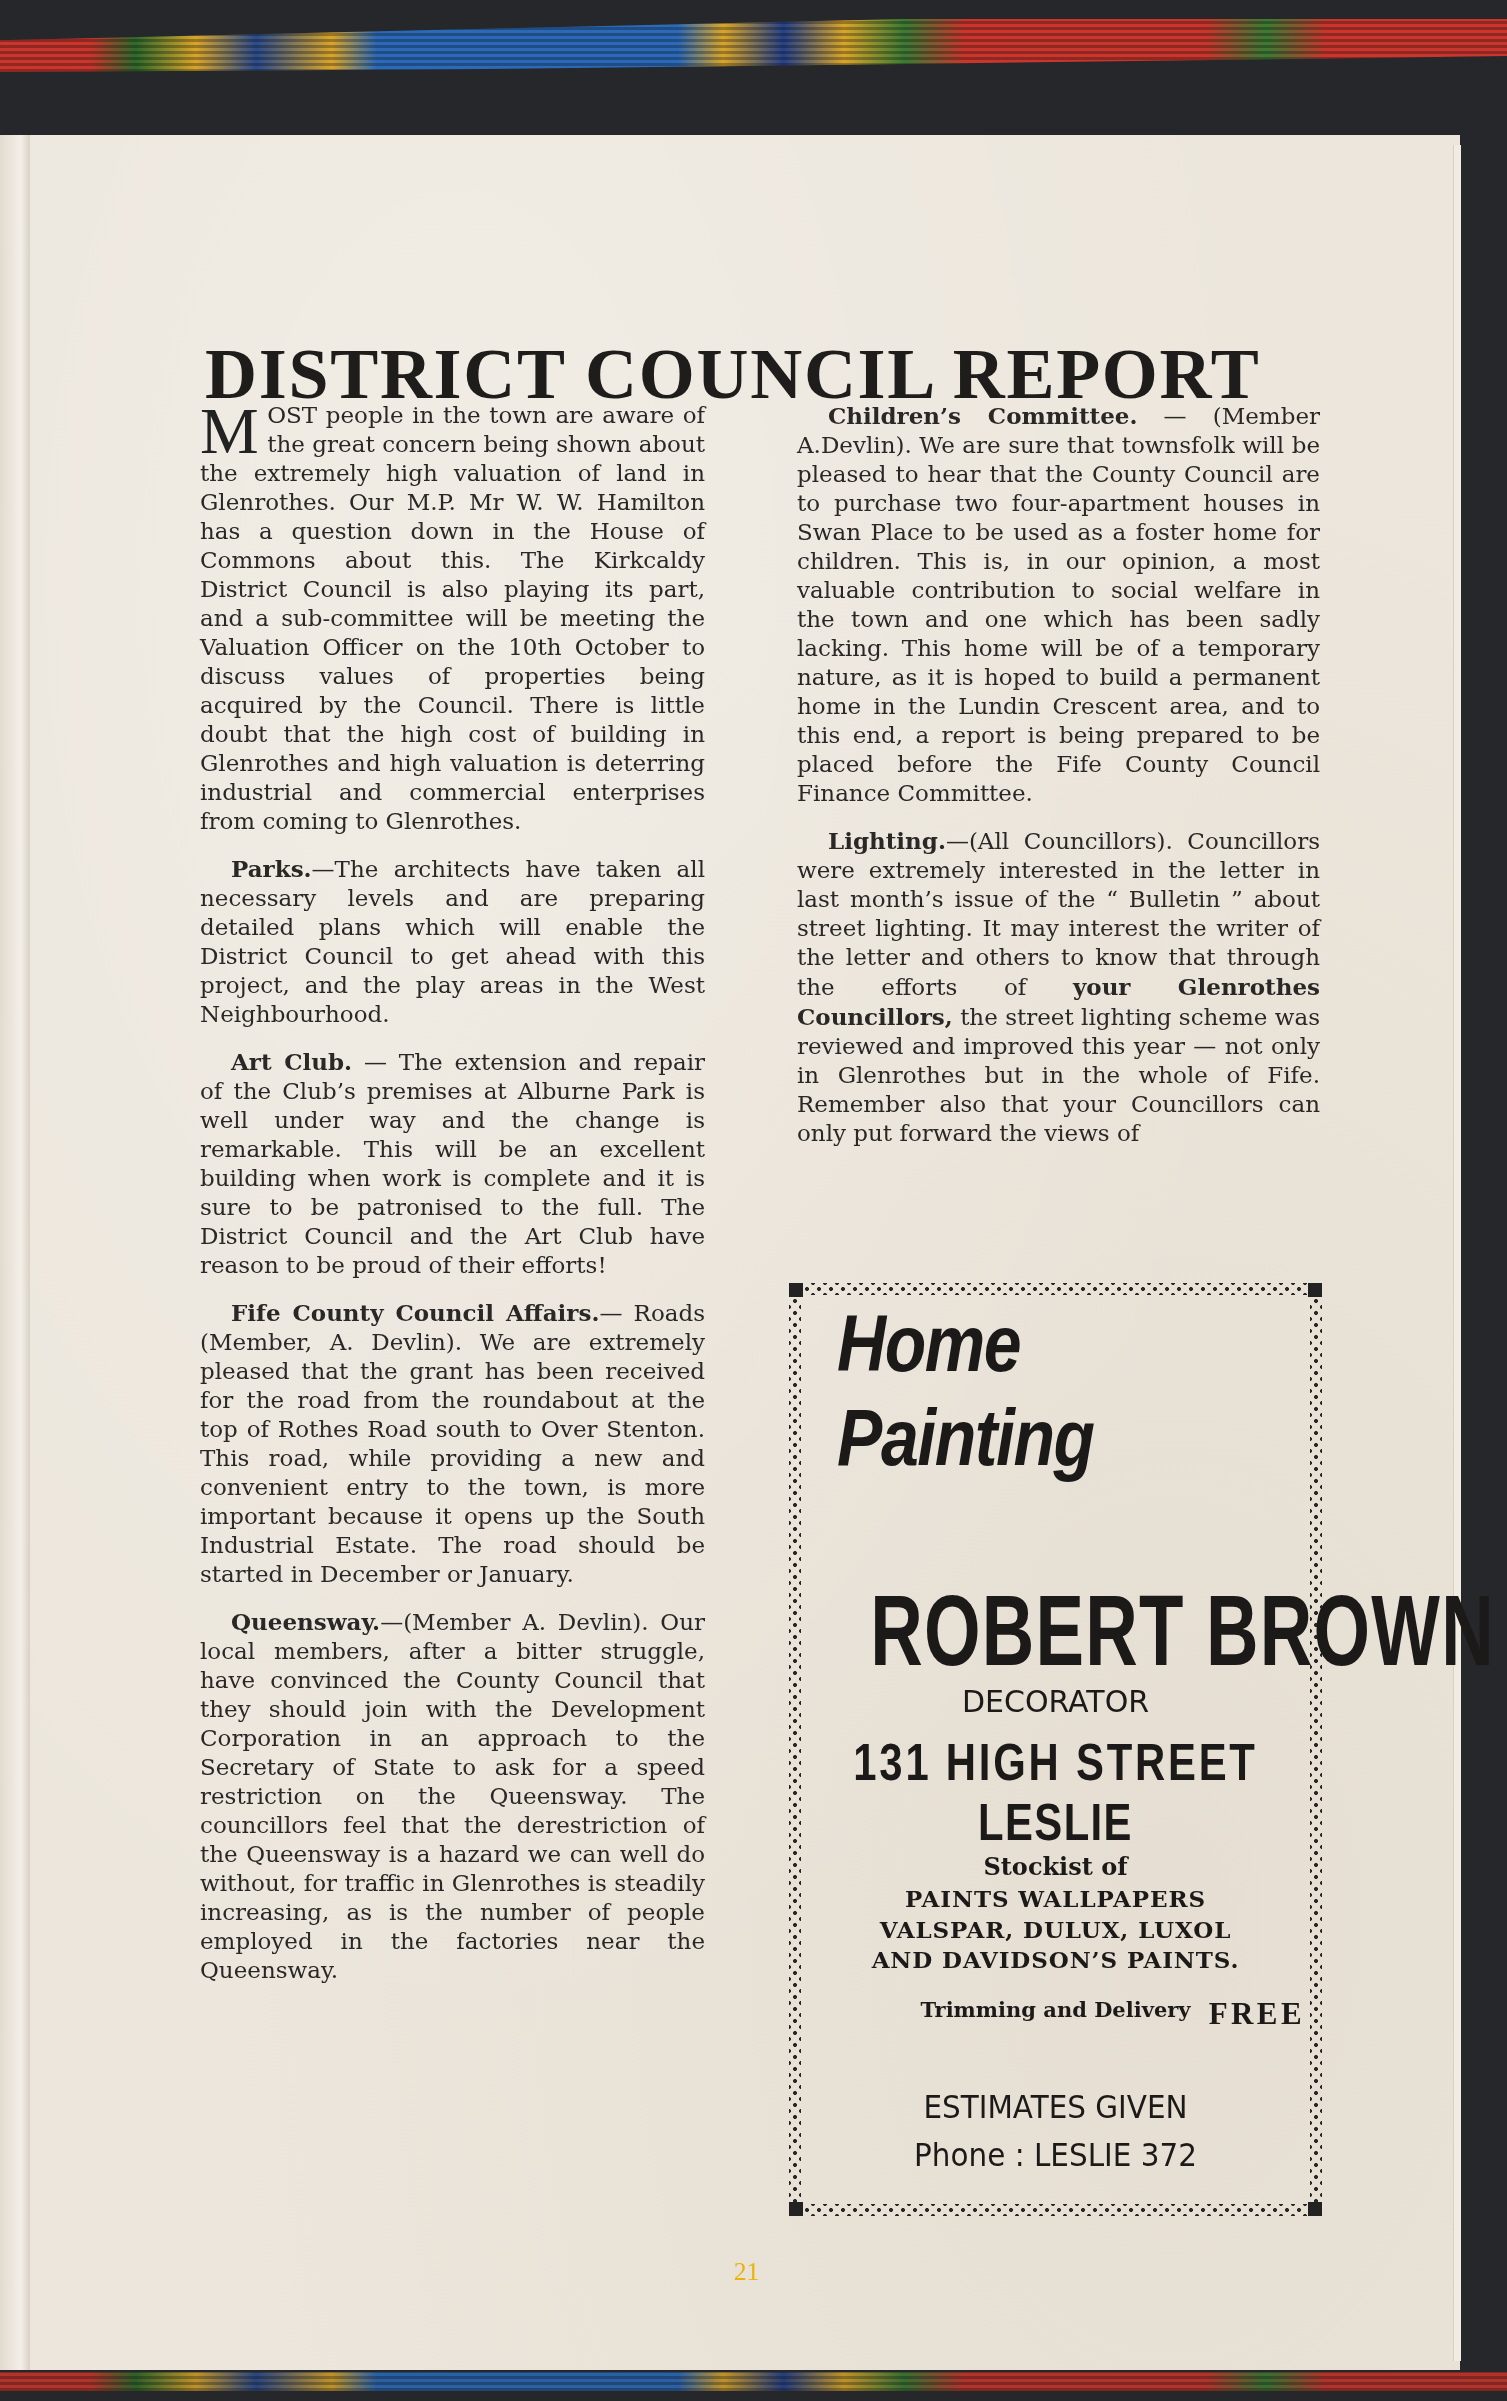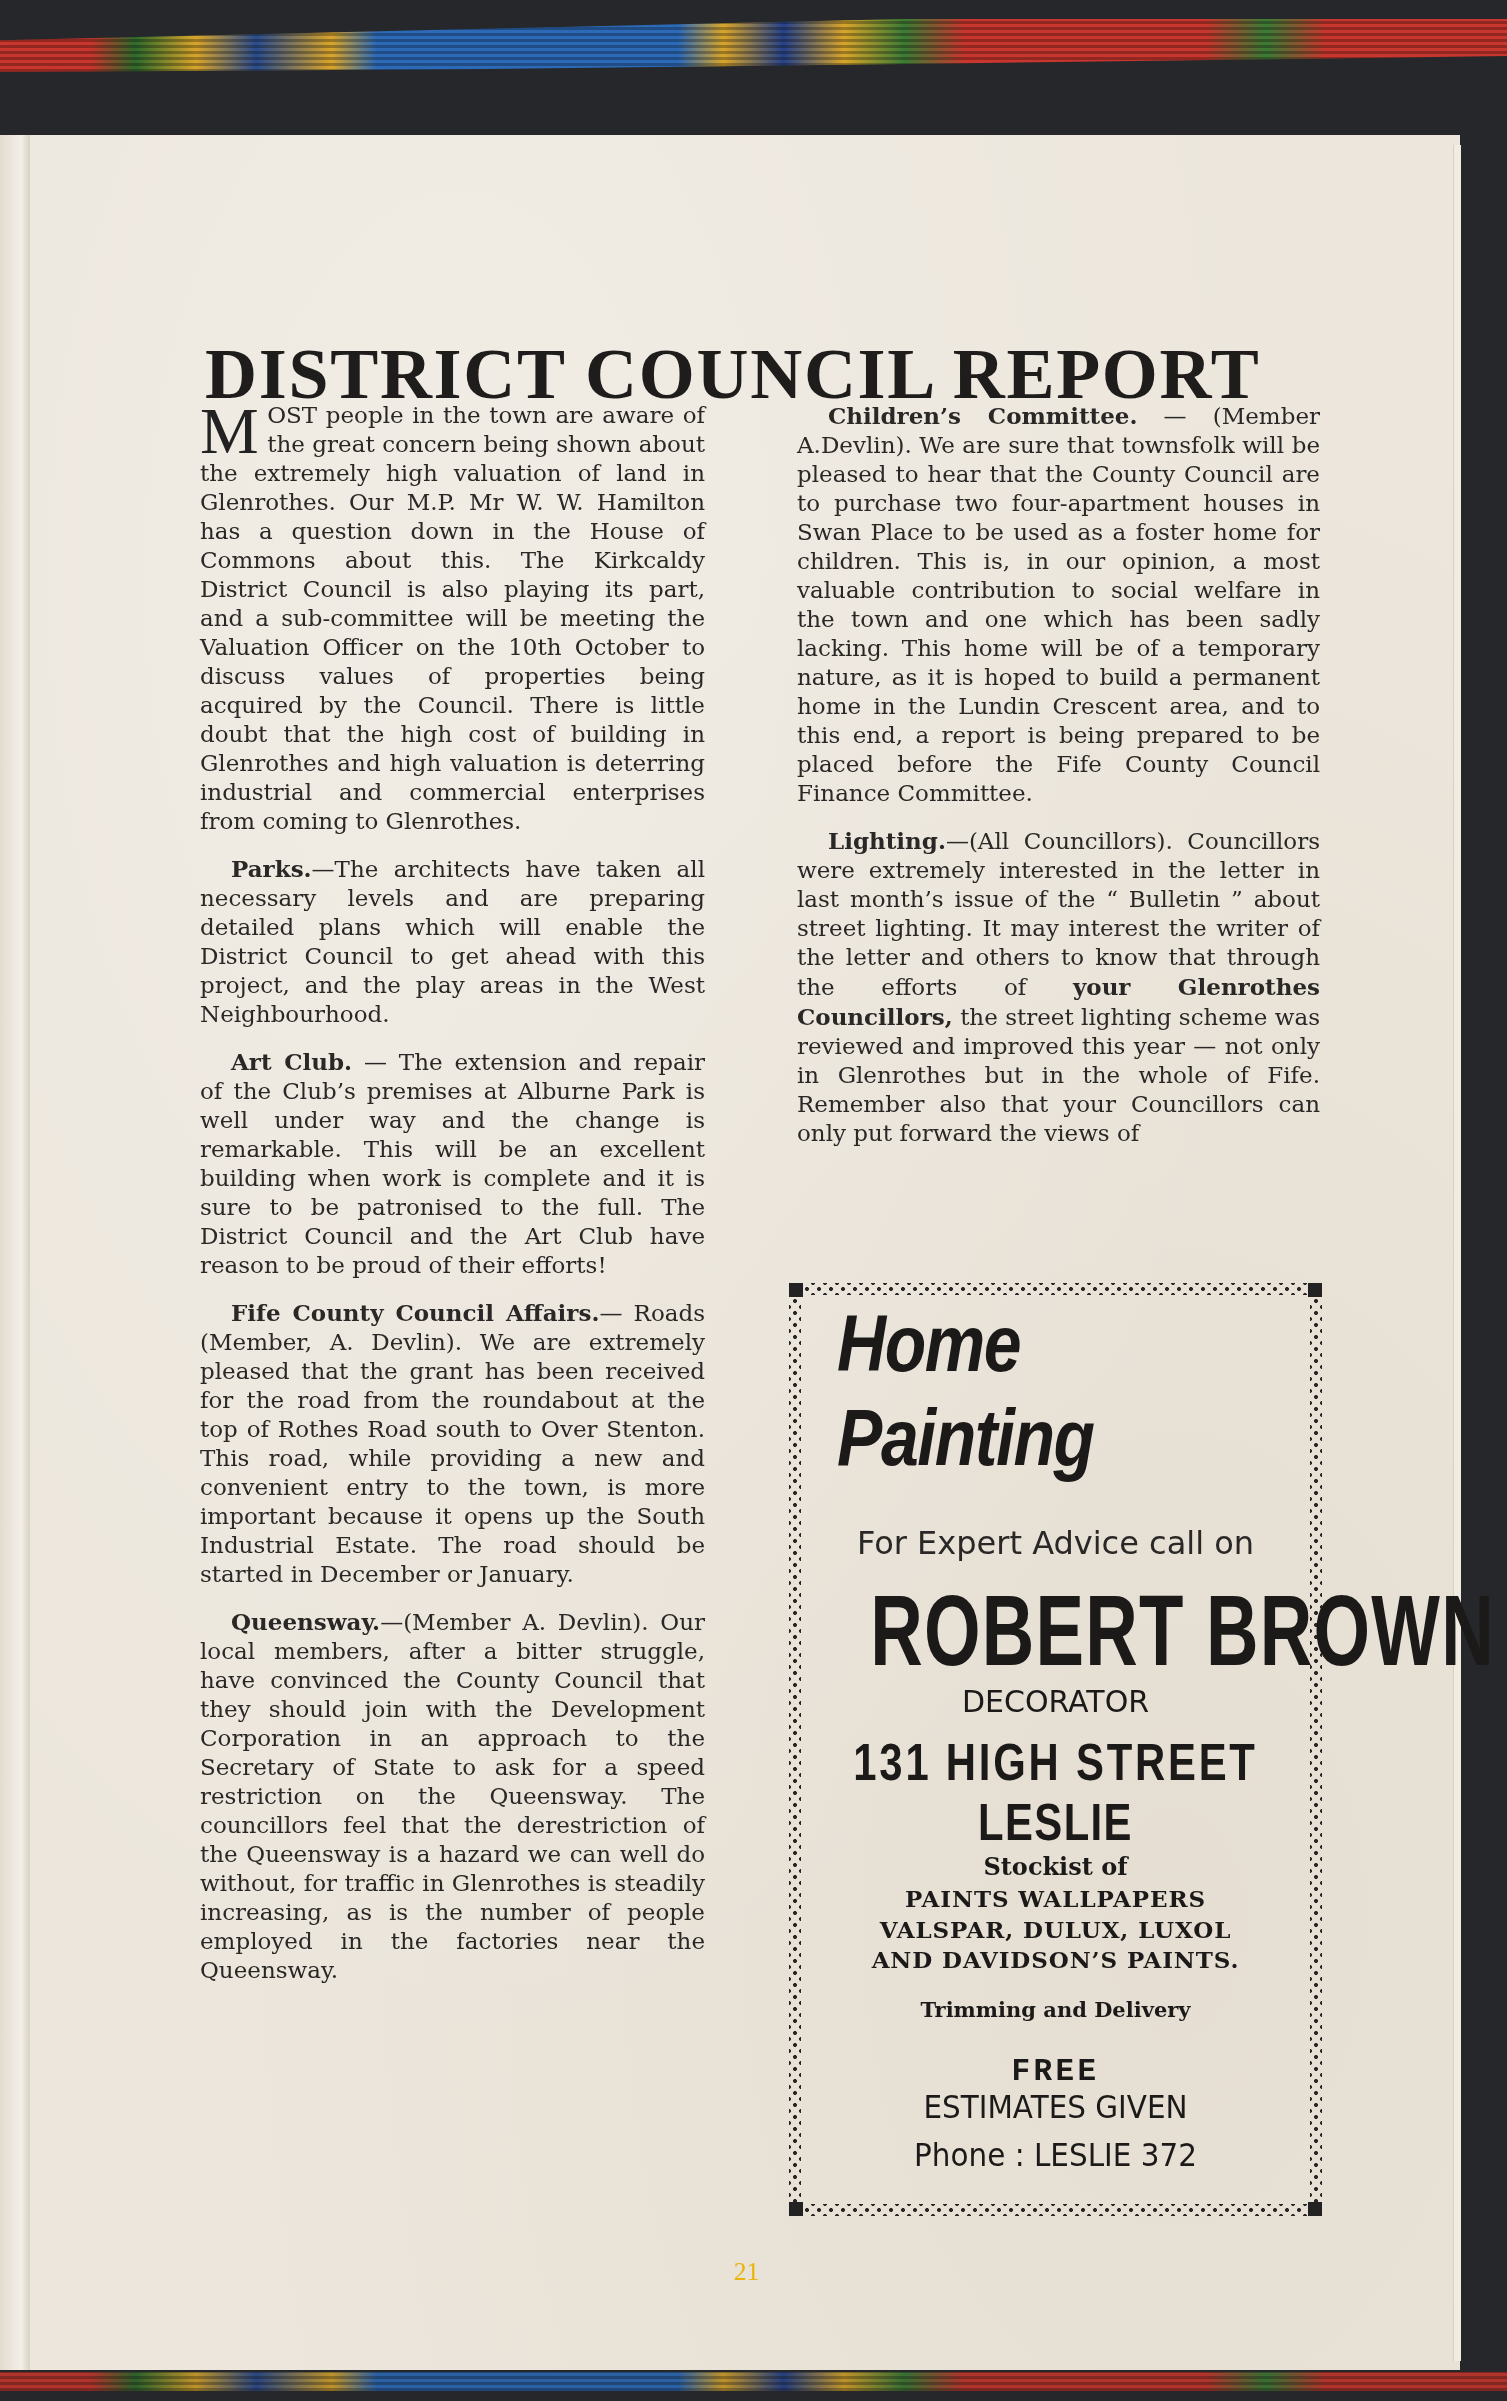--- a/index.html
+++ b/index.html
@@ -106,21 +106,21 @@
   .ad-town {
     top: 510px; font-family: "Liberation Sans", sans-serif; font-weight: bold; font-size: 51px;
     transform: scaleX(0.82); letter-spacing: 1.7px;
   }
   .ad-stockist { top: 569px; font-family: "DejaVu Serif", serif; font-weight: bold; font-size: 24px; }
   .ad-brands { font-family: "DejaVu Serif", serif; font-weight: bold; font-size: 23px; letter-spacing: 0.9px; }
   .ad-brands.b1 { top: 602px; }
   .ad-brands.b2 { top: 633px; }
   .ad-brands.b3 { top: 663px; }
   .ad-trimming { top: 714px; font-family: "DejaVu Serif", serif; font-weight: bold; font-size: 21px; }
-  .ad-free { top: 771px; font-family: Liberation Mono, monospace; font-weight: bold; font-size: 31px; letter-spacing: 3.4px; }
+  .ad-free { top: 713px; font-family: Liberation Serif, serif; font-weight: bold; font-size: 31px; letter-spacing: 3.4px; text-align: right; }
   .ad-estimates { top: 805px; font-family: "DejaVu Sans", sans-serif; font-size: 32px; transform: scaleX(0.92); }
   .ad-phone { top: 853px; font-family: "DejaVu Sans", sans-serif; font-size: 32px; transform: scaleX(0.92); }
 
   .page-number {
     position: absolute; left: 725px; top: 2257px; width: 43px; text-align: center;
     font-family: "Liberation Serif", serif; font-size: 25.6px; color: #eab308;
   }
 </style>
 </head>
 <body>
@@ -164,21 +164,20 @@
   <div class="ad-border-h bottom"></div>
   <div class="ad-border-v left"></div>
   <div class="ad-border-v right"></div>
   <div class="ad-corner tl"></div>
   <div class="ad-corner tr"></div>
   <div class="ad-corner bl"></div>
   <div class="ad-corner br"></div>
 
   <div class="ad-line ad-home">Home</div>
   <div class="ad-line ad-painting">Painting</div>
-  <div class="ad-line ad-expert">For Expert Advice call on</div>
   <div class="ad-line ad-name">ROBERT BROWN</div>
   <div class="ad-line ad-decorator">DECORATOR</div>
   <div class="ad-line ad-street">131 HIGH STREET</div>
   <div class="ad-line ad-town">LESLIE</div>
   <div class="ad-line ad-stockist">Stockist of</div>
   <div class="ad-line ad-brands b1">PAINTS WALLPAPERS</div>
   <div class="ad-line ad-brands b2">VALSPAR, DULUX, LUXOL</div>
   <div class="ad-line ad-brands b3">AND DAVIDSON’S PAINTS.</div>
   <div class="ad-line ad-trimming">Trimming and Delivery</div>
   <div class="ad-line ad-free">FREE</div>

